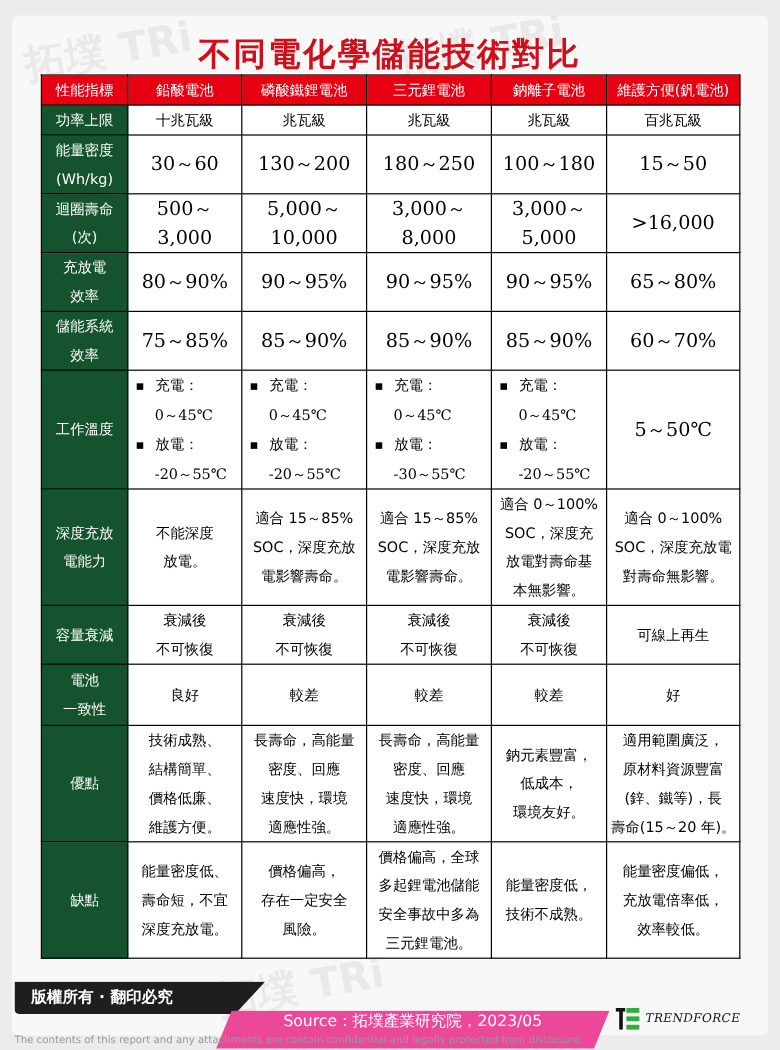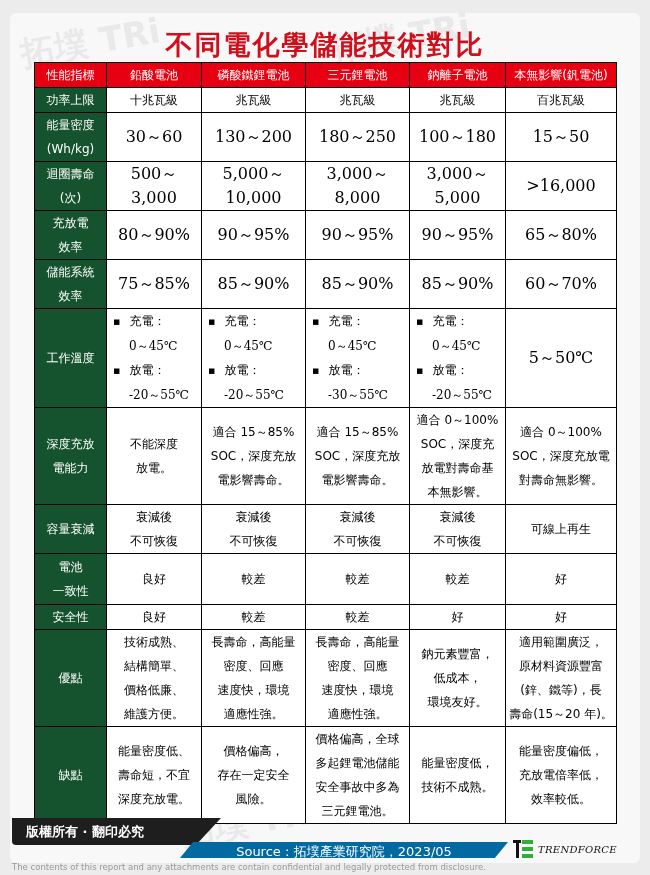--- a/index.html
+++ b/index.html
@@ -11,21 +11,21 @@
   td,th{border:1.5px solid #000;text-align:center;vertical-align:middle;padding:0 2px;line-height:24px;}
   th{background:#e60012;color:#fff;font-weight:normal;}
   td.hd{background:#14532d;color:#fff;}
   td{background:#fff;}
   .num{font-family:"DejaVu Serif","Liberation Serif",serif;font-size:16px;}
   .temp{text-align:left;padding-left:6px;margin-top:32px;}
   .temp div{line-height:24px;}
   .bul::before{content:"\25AA";margin-right:9px;font-size:11px;}
   .ind{padding-left:16px;font-family:"DejaVu Serif","Liberation Serif",serif;}
   .footer-dark{position:absolute;left:12px;top:818px;width:195px;height:27px;background:#1e1e1e;color:#fff;font-size:13px;font-weight:bold;line-height:27px;padding-left:14px;clip-path:polygon(0 0,100% 0,88% 100%,0 100%);border-bottom-left-radius:4px;}
-  .footer-grey{position:absolute;left:180px;top:842px;width:328px;height:16px;background:#0369a1;color:#fff;font-size:13px;line-height:20px;text-align:center;clip-path:polygon(4% 0,100% 0,96% 100%,0 100%);}
+  .footer-grey{position:absolute;left:180px;top:842px;width:328px;height:32px;background:#ec4899;color:#fff;font-size:13px;line-height:20px;text-align:center;clip-path:polygon(4% 0,100% 0,96% 100%,0 100%);}
   .logo{position:absolute;left:513px;top:837px;height:24px;display:flex;align-items:center;}
   .logo-mark{width:20px;height:20px;position:relative;margin-right:5px;}
   .logo-text{font-family:"DejaVu Serif","Liberation Serif",serif;font-size:10px;color:#111;letter-spacing:0.3px;font-style:italic;}
   .disclaimer{position:absolute;left:12px;top:862px;font-size:8.5px;color:#999;}
 </style>
 </head>
 <body>
 
 <div class="card"></div>
 <div class="wm" style="left:20px;top:20px;">拓墣 TRi</div>
@@ -43,21 +43,21 @@
       <col style="width:96px">
       <col style="width:111px">
   </colgroup>
   <thead>
     <tr style="height:16px">
       <th>性能指標</th>
       <th>鉛酸電池</th>
       <th>磷酸鐵鋰電池</th>
       <th>三元鋰電池</th>
       <th>鈉離子電池</th>
-      <th>本無影響(釩電池)</th>
+      <th>維護方便(釩電池)</th>
     </tr>
   </thead>
   <tbody id="tbody">
       <tr style="height: 25px;">
         <td class="hd">
           <div>功率上限</div>
         </td>
         <td>十兆瓦級</td>
         <td>兆瓦級</td>
         <td>兆瓦級</td>
@@ -195,30 +195,20 @@
       </tr>
       <tr style="height: 51px;">
         <td class="hd">
           <div>電池</div>
           <div>一致性</div>
         </td>
         <td>良好</td>
         <td>較差</td>
         <td>較差</td>
         <td>較差</td>
-        <td>好</td>
-      </tr>
-      <tr style="height: 25px;">
-        <td class="hd">
-          <div>安全性</div>
-        </td>
-        <td>良好</td>
-        <td>較差</td>
-        <td>較差</td>
-        <td>好</td>
         <td>好</td>
       </tr>
       <tr style="height: 96px;">
         <td class="hd">
           <div>優點</div>
         </td>
         <td>
           <div>技術成熟、</div>
           <div>結構簡單、</div>
           <div>價格低廉、</div>

